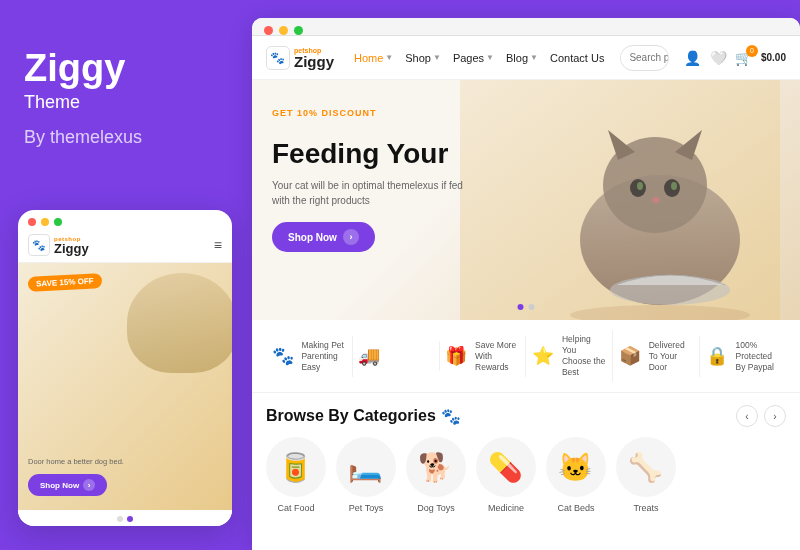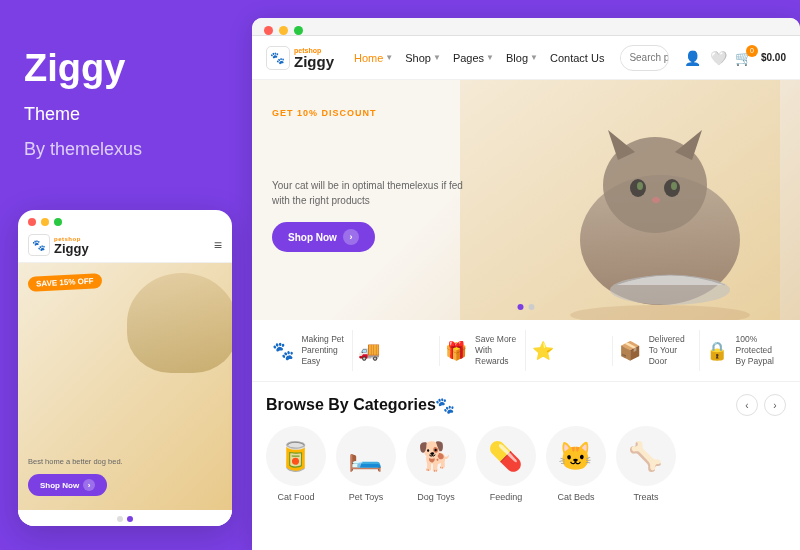--- a/index.html
+++ b/index.html
@@ -27,21 +27,21 @@
     .brand-title {
       font-size: 38px;
       font-weight: 800;
       color: #fff;
       line-height: 1.1;
     }
     .brand-subtitle {
       font-size: 18px;
       font-weight: 400;
       color: #fff;
-      margin-top: 14px;
+      margin-top: 2px;
     }
     .brand-by {
       font-size: 18px;
       color: rgba(255,255,255,0.75);
       margin-top: 14px;
     }
 
     
     .mobile-mockup {
       position: absolute;
@@ -425,21 +425,21 @@
       align-items: center;
       justify-content: space-between;
       margin-bottom: 10px;
     }
     .browse-title {
       font-size: 16px;
       font-weight: 800;
       color: #111;
       display: flex;
       align-items: center;
-      gap: 0;
+      gap: 6px;
     }
     .browse-title .paw { font-size: 16px; }
     .browse-nav {
       display: flex;
       gap: 6px;
     }
     .browse-nav-btn {
       width: 22px; height: 22px;
       border: 1px solid #e0e0e0;
       border-radius: 50%;
@@ -499,21 +499,21 @@
           <span class="mobile-logo-name">Ziggy</span>
         </div>
       </div>
       <div class="mobile-menu-icon">≡</div>
     </div>
     <div class="mobile-hero">
       <div class="mobile-hero-bg"></div>
       <div class="mobile-dog-img"></div>
       <div class="mobile-badge">SAVE 15% OFF</div>
       <div class="mobile-hero-content">
-        <div class="mobile-hero-sub">Best home a better dog bed.</div>
+        <div class="mobile-hero-sub">Door home a better dog bed.</div>
         <button class="mobile-shop-btn">
           <span>Shop Now</span>
           <span class="arrow">›</span>
         </button>
       </div>
     </div>
     <div class="mobile-dots">
       <div class="mobile-dot-nav"></div>
       <div class="mobile-dot-nav active"></div>
     </div>
@@ -591,21 +591,21 @@
 
         <ellipse cx="210" cy="210" rx="60" ry="15" fill="#c0c0c0" opacity="0.6"></ellipse>
         <path d="M155 205 Q210 185 265 205" stroke="#aaa" fill="#e0e0e0" stroke-width="1" opacity="0.7"></path>
 
         <ellipse cx="200" cy="235" rx="90" ry="10" fill="#c8a070" opacity="0.3"></ellipse>
       </svg>
     </div>
     <div class="hero-content">
       <div class="hero-discount-tag">GET 10% DISCOUNT</div>
       <div class="hero-title">
-        <br>
+        <span>Feeding Your</span><br>
       </div>
       <div class="hero-desc">Your cat will be in optimal themelexus if fed with the right products</div>
       <button class="hero-shop-btn">
         <span>Shop Now</span>
         <span class="arr">›</span>
       </button>
     </div>
     <div class="hero-dots">
       <div class="hero-dot active"></div>
       <div class="hero-dot"></div>
@@ -619,20 +619,21 @@
     </div>
     <div class="feature-item">
       <span class="feature-icon">🚚</span>
     </div>
     <div class="feature-item">
       <span class="feature-icon">🎁</span>
       <span class="feature-text">Save More<br>With Rewards</span>
     </div>
     <div class="feature-item">
       <span class="feature-icon">⭐</span>
+      <span class="feature-text">Helping You<br>Choose the Best</span>
     </div>
     <div class="feature-item">
       <span class="feature-icon">📦</span>
       <span class="feature-text">Delivered<br>To Your Door</span>
     </div>
     <div class="feature-item">
       <span class="feature-icon">🔒</span>
       <span class="feature-text">100% Protected<br>By Paypal</span>
     </div>
   </div>
@@ -656,21 +657,21 @@
       <div class="category-item">
         <div class="category-circle">🛏️</div>
         <span class="category-label">Pet Toys</span>
       </div>
       <div class="category-item">
         <div class="category-circle">🐕</div>
         <span class="category-label">Dog Toys</span>
       </div>
       <div class="category-item">
         <div class="category-circle">💊</div>
-        <span class="category-label">Feeding</span>
+        <span class="category-label">Medicine</span>
       </div>
       <div class="category-item">
         <div class="category-circle">🐱</div>
         <span class="category-label">Cat Beds</span>
       </div>
       <div class="category-item">
         <div class="category-circle">🦴</div>
         <span class="category-label">Treats</span>
       </div>
     </div>

